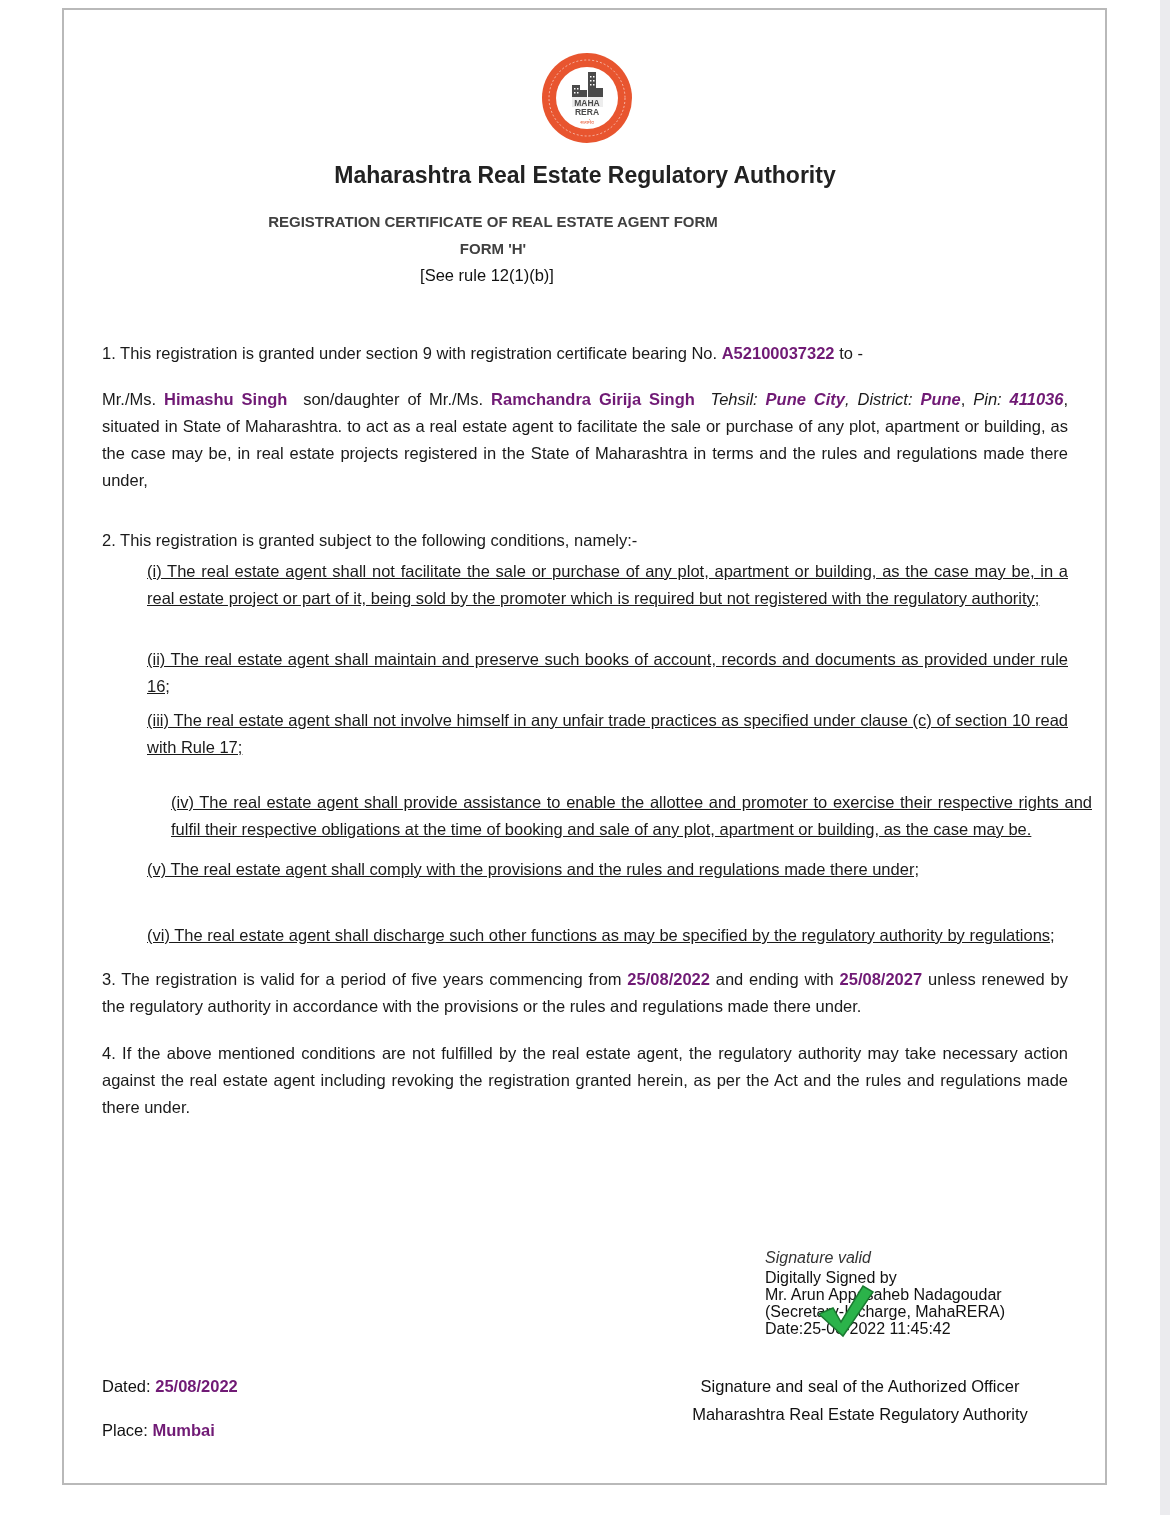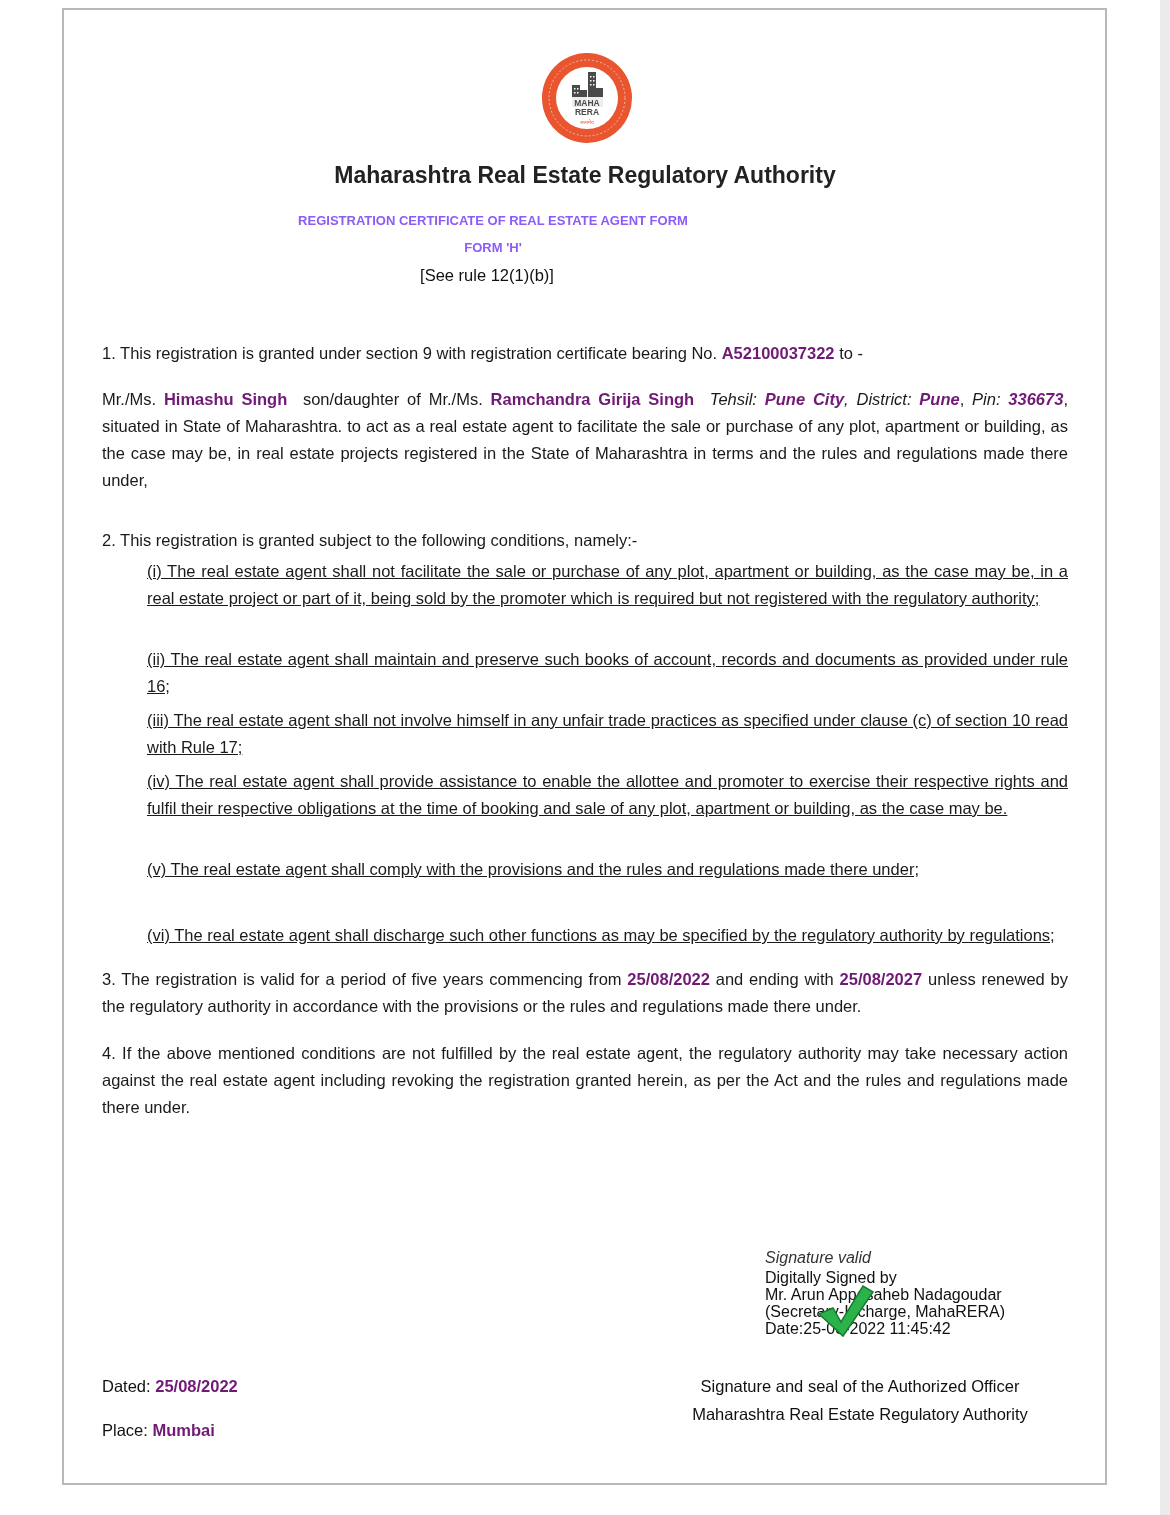--- a/index.html
+++ b/index.html
@@ -10,21 +10,21 @@
   .right-strip { position:absolute; left:1160px; top:0; width:10px; height:1515px; background:#ebebee; }
   .page {
     position:absolute; left:62px; top:8px; width:1045px; height:1477px;
     border:2px solid #b9b9b9; box-sizing:border-box; background:#fff;
   }
   .logo { position:absolute; left:541px; top:52px; width:92px; height:92px; }
   .org-title {
     position:absolute; left:0; width:1170px; top:162px; text-align:center;
     font-size:23px; font-weight:bold; color:#222;
   }
-  .form-title { position:absolute; left:0; width:986px; text-align:center; font-size:13px; font-weight:bold; color:#8b5cf6; }
+  .form-title { position:absolute; left:0; width:986px; text-align:center; font-size:15px; font-weight:bold; color:#404040; }
   .rule { position:absolute; left:0; width:974px; text-align:center; font-size:16.5px; color:#111; }
   .para { position:absolute; left:102px; width:966px; font-size:16.5px; line-height:27px; color:#1a1a1a; text-align:justify; }
   .cond { position:absolute; left:147px; width:921px; font-size:16.5px; line-height:27px; color:#1a1a1a; text-align:justify;text-decoration:underline; }
   b { font-weight:bold; color:#701a75; }
   i { font-style:italic; }
   .sig-block {
     position:absolute; left:765px; top:1249px; font-size:16px; line-height:17px; color:#111;
   }
   .sig-valid { color:#333; margin-bottom:3px; display:block;font-style:italic; }
   .sig-block span.line { display:block; }
@@ -78,29 +78,29 @@
 <div class="para" style="top:386px;">
   <span>Mr./Ms.</span>
   <b>Himashu Singh</b>&nbsp;
   <span>son/daughter of Mr./Ms.</span>
   <b>Ramchandra Girija Singh</b>&nbsp;
   <i>Tehsil:</i>
   <b><i>Pune City</i></b><i>,</i>
   <i>District:</i>
   <b><i>Pune</i></b>,
   <i>Pin:</i>
-  <b><i>336673</i></b><span>, situated in State of Maharashtra. to act as a real estate agent to facilitate the sale or purchase of any plot, apartment or building, as the case may be, in real estate projects registered in the State of Maharashtra in terms and the rules and regulations made there under,</span>
+  <b><i>411036</i></b><span>, situated in State of Maharashtra. to act as a real estate agent to facilitate the sale or purchase of any plot, apartment or building, as the case may be, in real estate projects registered in the State of Maharashtra in terms and the rules and regulations made there under,</span>
 </div>
 
 <div class="para" style="top:507px;margin-top:20px;">2. This registration is granted subject to the following conditions, namely:-</div>
 
 <div class="cond" style="top:558px;">(i) The real estate agent shall not facilitate the sale or purchase of any plot, apartment or building, as the case may be, in a real estate project or part of it, being sold by the promoter which is required but not registered with the regulatory authority;</div>
 <div class="cond" style="top:646px;">(ii) The real estate agent shall maintain and preserve such books of account, records and documents as provided under rule 16;</div>
 <div class="cond" style="top:707px;">(iii) The real estate agent shall not involve himself in any unfair trade practices as specified under clause (c) of section 10 read with Rule 17;</div>
-<div class="cond" style="top:768px;">(iv) The real estate agent shall provide assistance to enable the allottee and promoter to exercise their respective rights and fulfil their respective obligations at the time of booking and sale of any plot, apartment or building, as the case may be.</div>
+<div class="cond" style="top:789px;margin-left:24px;">(iv) The real estate agent shall provide assistance to enable the allottee and promoter to exercise their respective rights and fulfil their respective obligations at the time of booking and sale of any plot, apartment or building, as the case may be.</div>
 <div class="cond" style="top:856px;">(v) The real estate agent shall comply with the provisions and the rules and regulations made there under;</div>
 <div class="cond" style="top:922px;">(vi) The real estate agent shall discharge such other functions as may be specified by the regulatory authority by regulations;</div>
 
 <div class="para" style="top:966px;">
   <span>3. The registration is valid for a period of five years commencing from</span>
   <b>25/08/2022</b>
   <span>and ending with</span>
   <b>25/08/2027</b>
   <span>unless renewed by the regulatory authority in accordance with the provisions or the rules and regulations made there under.</span>
 </div>

